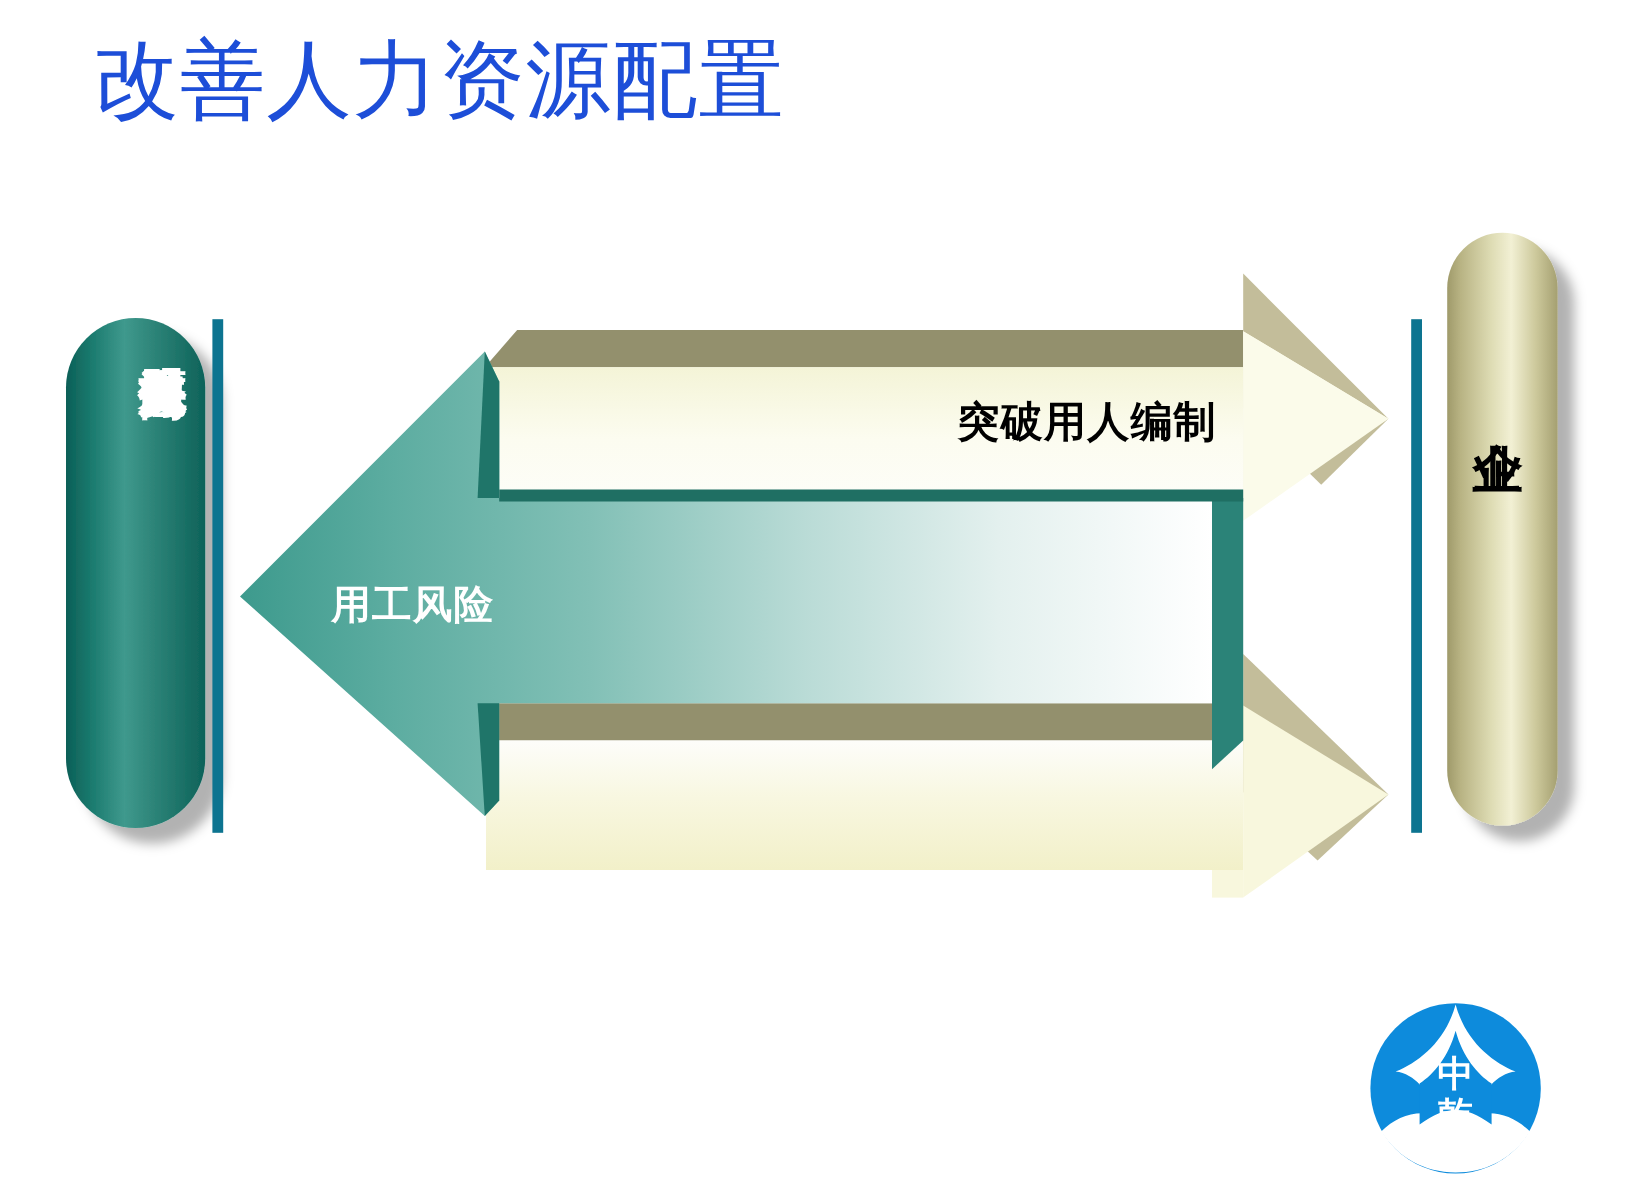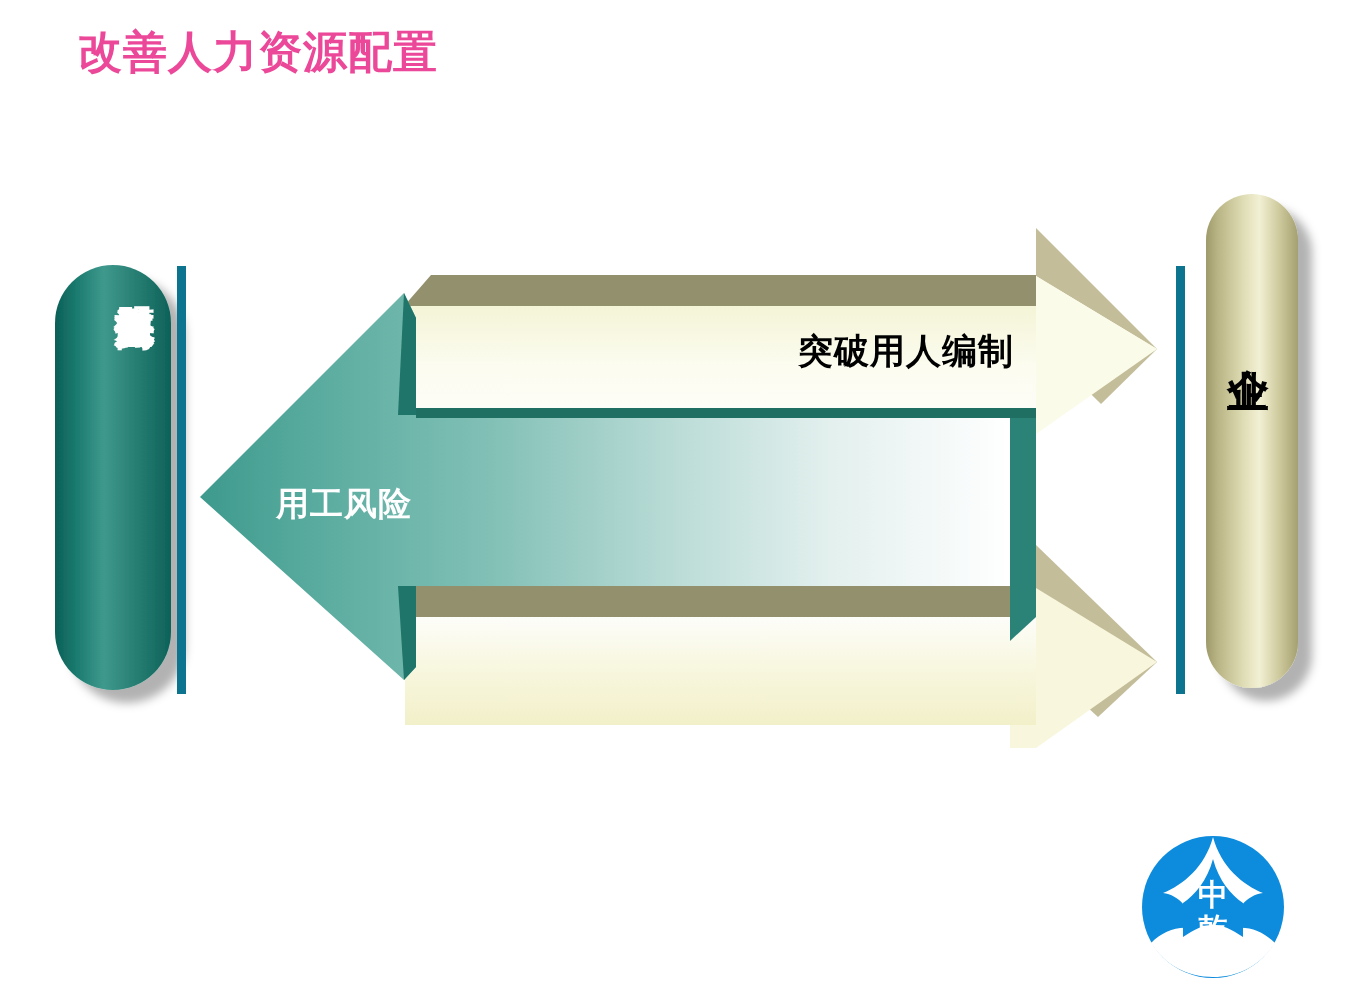--- a/index.html
+++ b/index.html
@@ -21,24 +21,24 @@
     position: absolute;
     inset: 0;
     background: #ffffff;
   }
 
   
   #slide-title {
     position: absolute;
     left: 78px;
     top: 28px;
-    font-size: 44px;
-    font-weight: 700;
-    letter-spacing: 1px;
-    color: #ec4899;
+    font-size: 71px;
+    font-weight: 400;
+    letter-spacing: 1px;
+    color: #1d4ed8;
     line-height: 1.1;
     white-space: nowrap;
     user-select: none;
   }
 
   
   .accent-rule {
     position: absolute;
     width: 9px;
     background: #0d7490;

